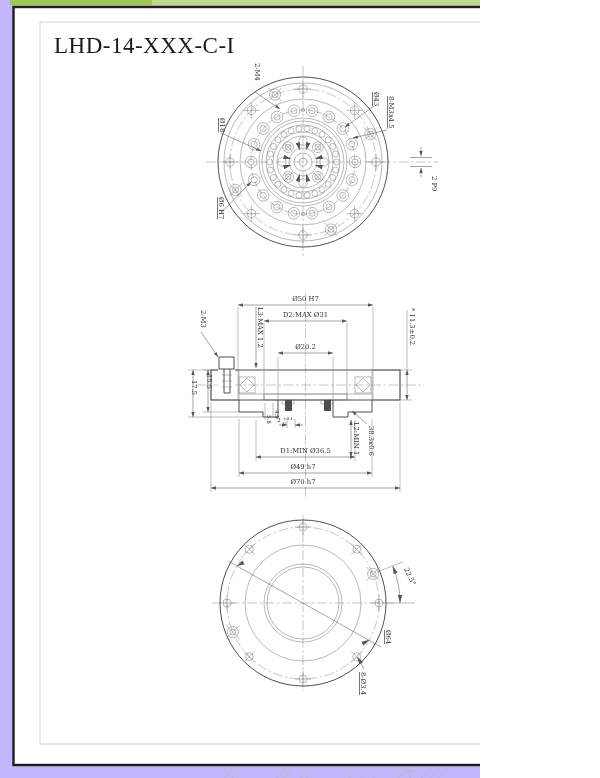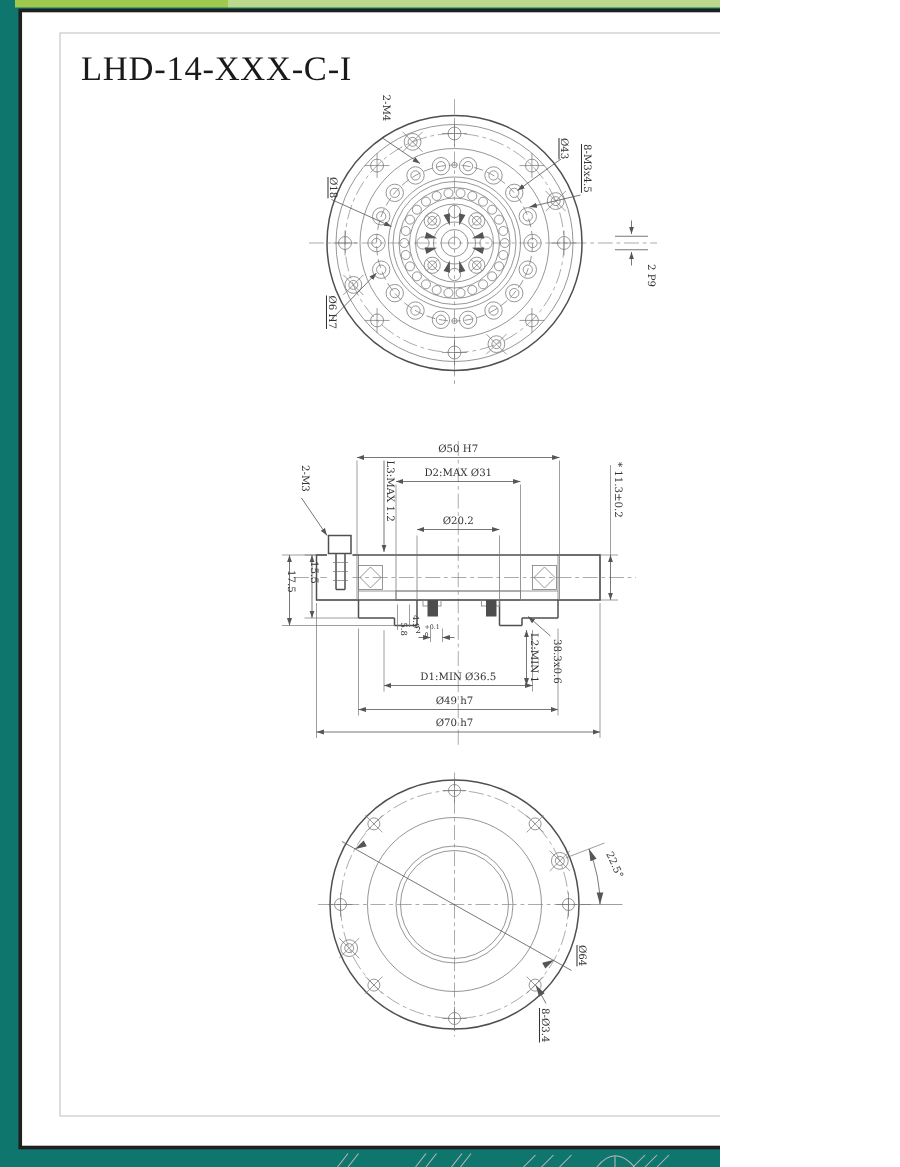--- a/index.html
+++ b/index.html
@@ -1,16 +1,16 @@
 <!DOCTYPE html>
 <html><head>
 <meta charset="utf-8">
 <style>
   html,body{margin:0;padding:0;background:#ffffff;}
-  .stage{position:relative;width:480px;height:778px;background:#0f766e;overflow:hidden;
+  .stage{position:relative;width:480px;height:778px;background:#c4b5fd;overflow:hidden;
          font-family:"Liberation Sans",sans-serif;}
   svg{display:block}
   .ln{stroke:#4f4f4f;stroke-width:1;fill:none}
   .lt{stroke:#7f7f7f;stroke-width:.55;fill:none}
   .cl{stroke:#8f8f8f;stroke-width:.5;fill:none;stroke-dasharray:10 2.5 2.5 2.5}
   .dsh{stroke:#828282;stroke-width:.55;fill:none;stroke-dasharray:6 2.6}
   .dim{stroke:#5a5a5a;stroke-width:.55;fill:none}
   .ext{stroke:#6f6f6f;stroke-width:.45;fill:none}
   .dec{stroke:#b8b8b8;stroke-width:.7;fill:none}
   .dtxt{font-family:"DejaVu Serif",serif;font-size:6.8px;fill:#333;}

